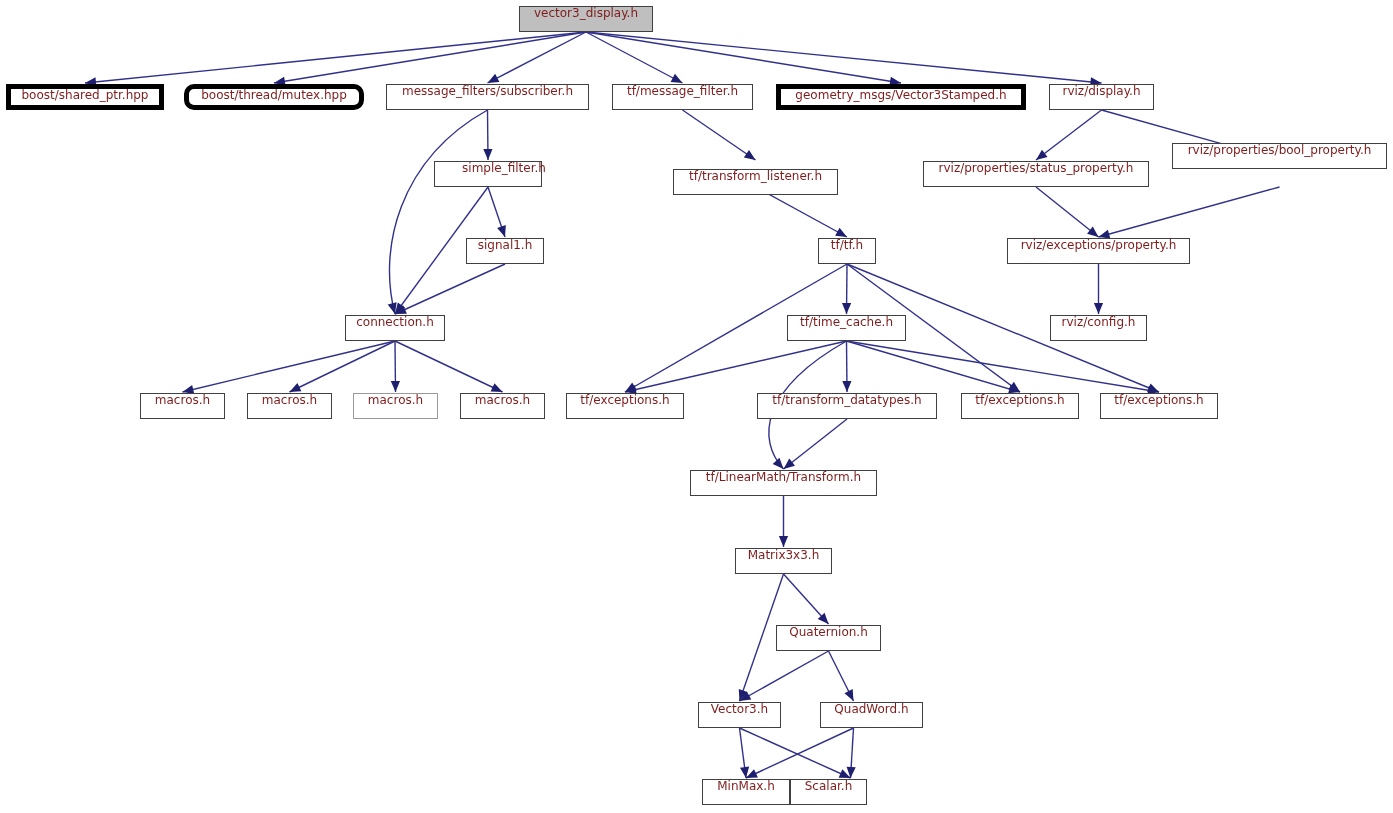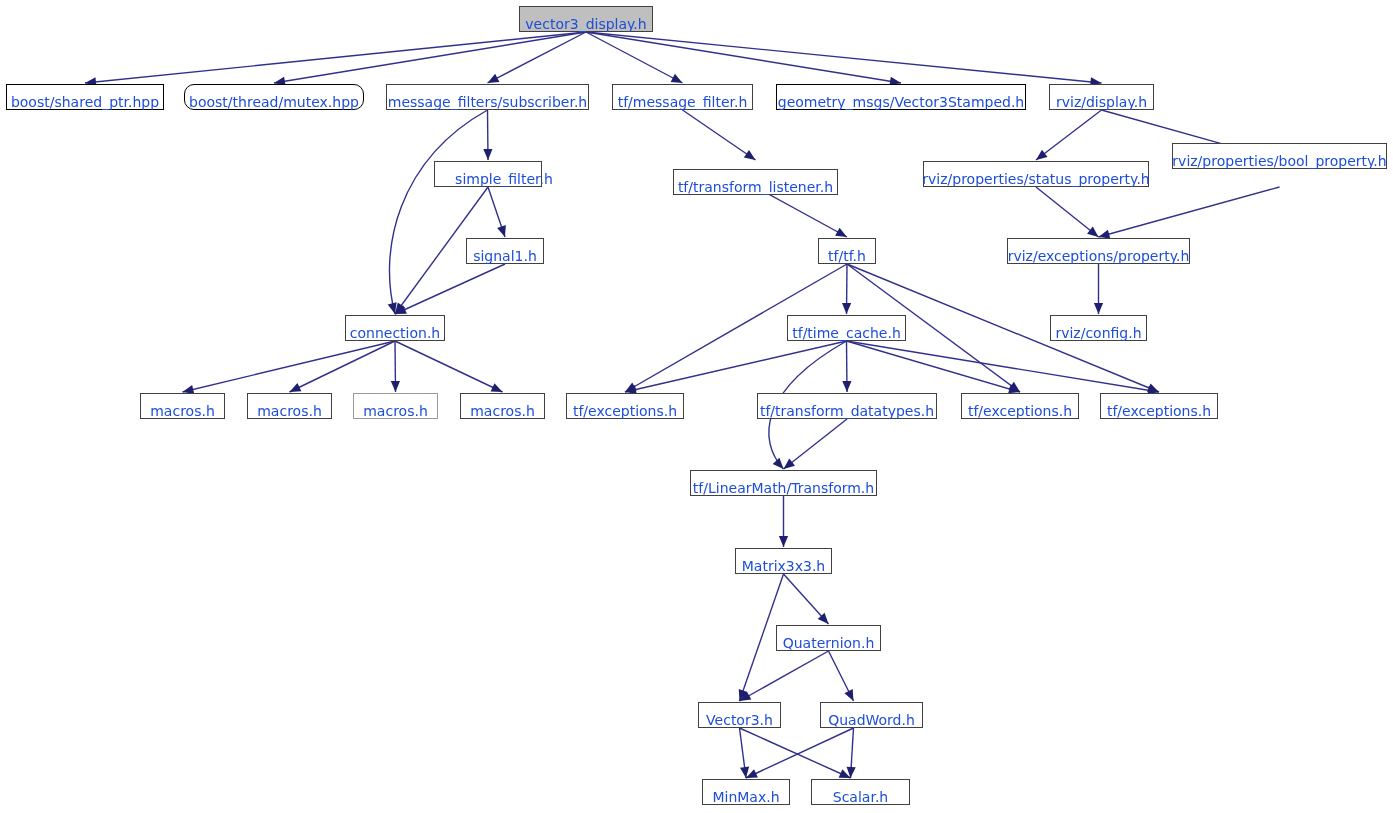--- a/index.html
+++ b/index.html
@@ -18,36 +18,36 @@
     position: absolute;
     left: 0;
     top: 0;
     width: 1393px;
     height: 813px;
   }
   .node-box {
     position: absolute;
     box-sizing: border-box;
     display: flex;
-    align-items: flex-end;
+    align-items: flex-start;
     justify-content: center;
     white-space: nowrap;
     background: #ffffff;
     border: 1px solid #404040;
-    color: #1d4ed8;
-    font-size: 14px;
+    color: #7f1d1d;
+    font-size: 12px;
     line-height: 1;
     letter-spacing: 0px;
   }
   .node-box.root {
     background: #bfbfbf;
     border: 1px solid #404040;
   }
   .node-box.external {
-    border: 1px solid #000000;
+    border: 5px solid #000000;
     background: #ffffff;
   }
   .node-box.faded {
     border: 1px solid #9a9a9a;
   }
   .edge-path {
     fill: none;
     stroke: #31318c;
     stroke-width: 1.4px;
   }
@@ -231,17 +231,17 @@
       </div>
       <div class="node-box" style="left: 698px; top: 702px; width: 83px; height: 26px;">
         <span>Vector3.h</span>
       </div>
       <div class="node-box" style="left: 802px; top: 702px; width: 103px; height: 26px; margin-left: 18px;">
         <span>QuadWord.h</span>
       </div>
       <div class="node-box" style="left: 702px; top: 779px; width: 88px; height: 26px;">
         <span>MinMax.h</span>
       </div>
-      <div class="node-box" style="left: 811px; top: 779px; width: 99px; height: 26px;">
+      <div class="node-box" style="left: 790px; top: 779px; width: 77px; height: 26px;">
         <span>Scalar.h</span>
       </div>
     </div>
 </div>
 
 </body></html>

